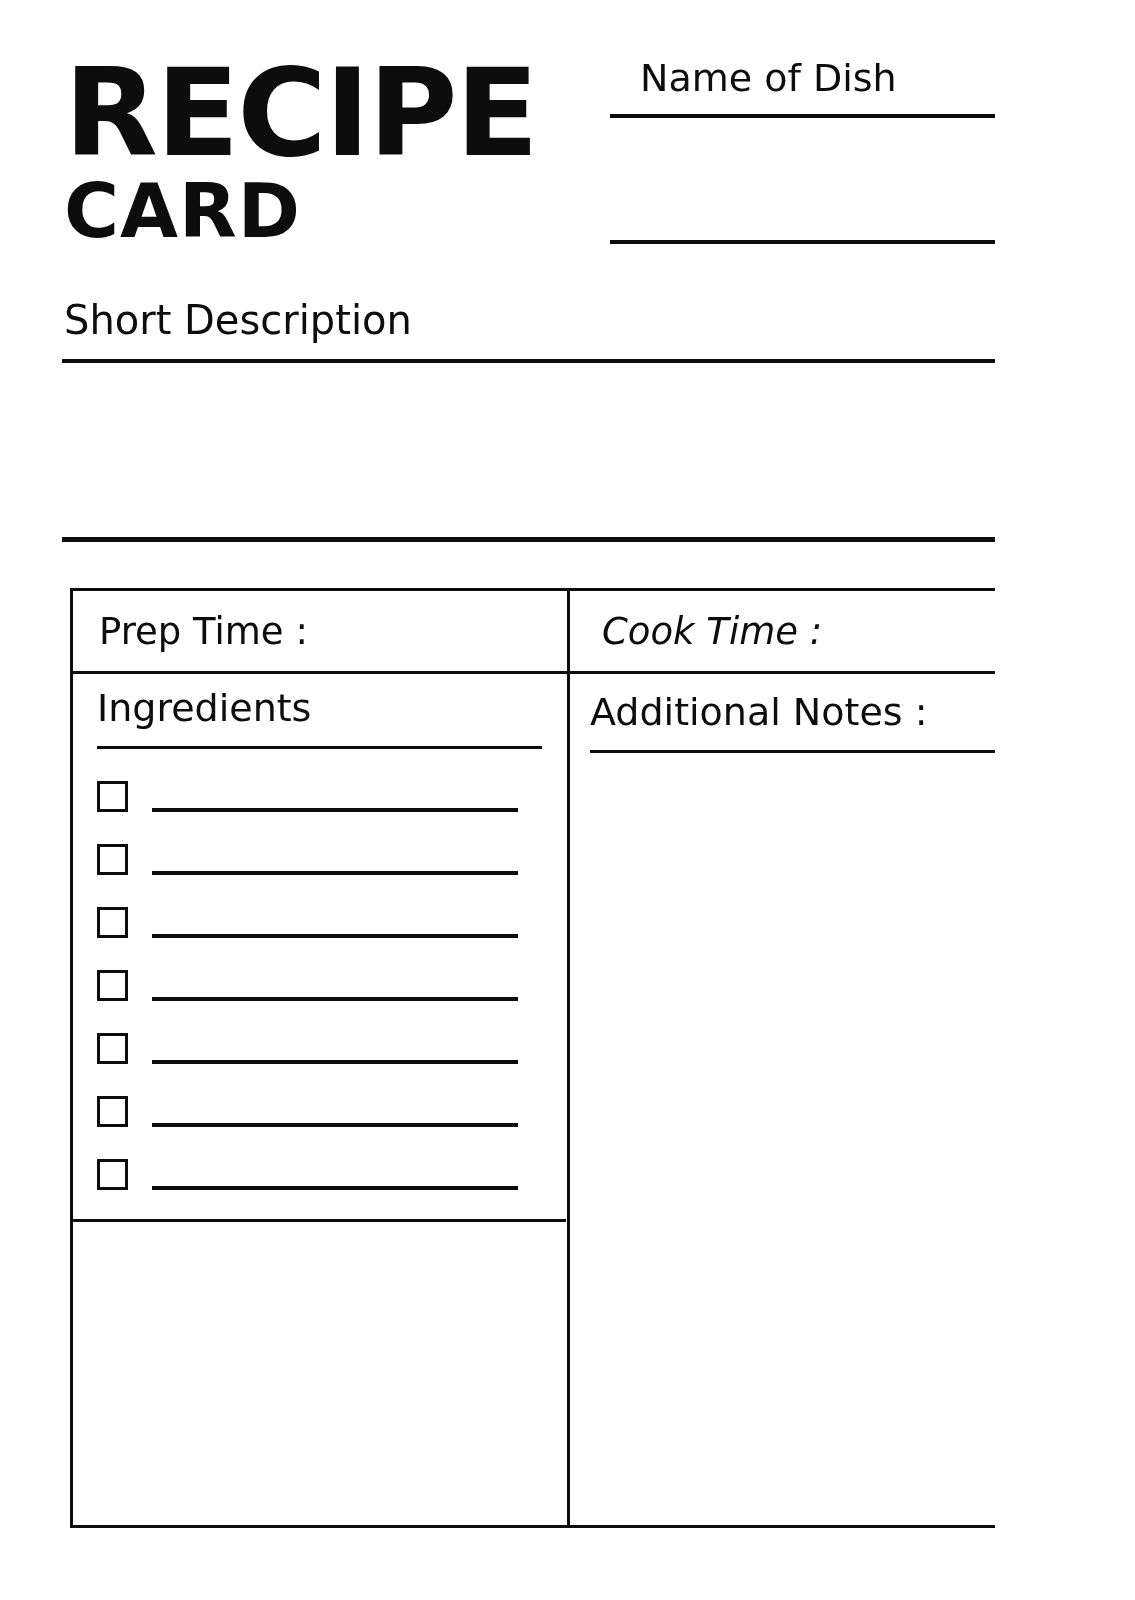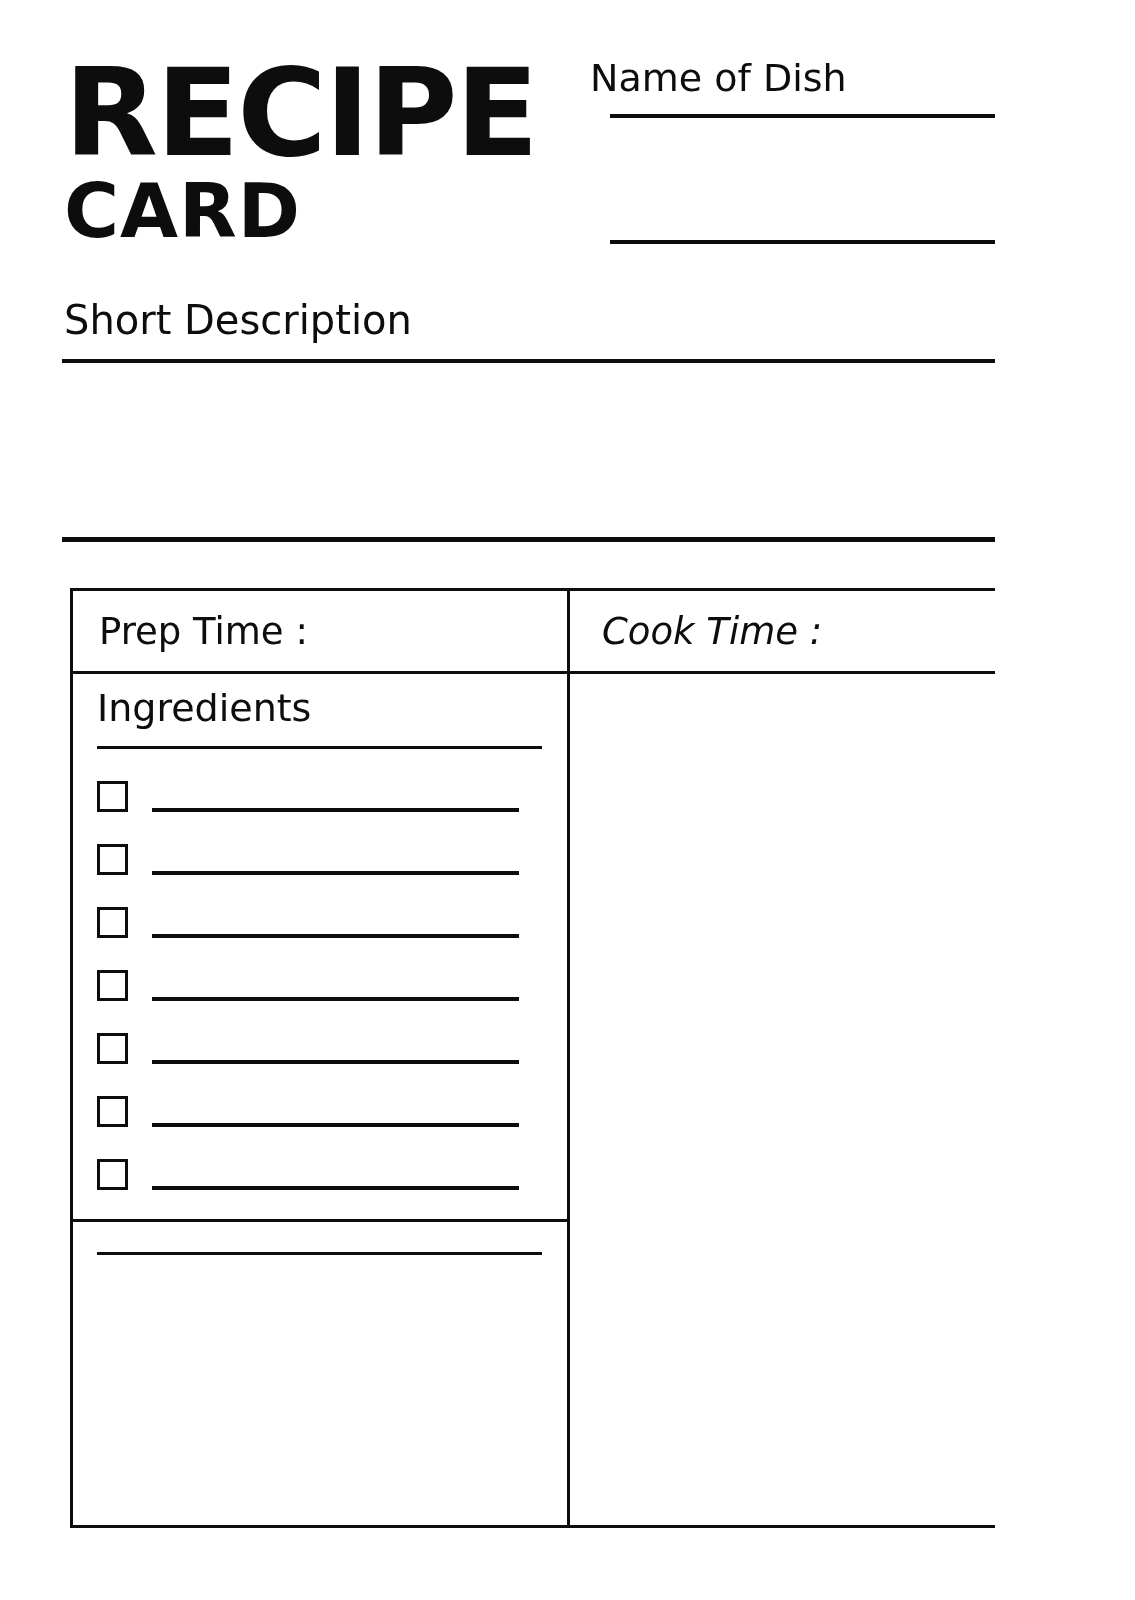--- a/index.html
+++ b/index.html
@@ -36,21 +36,21 @@
     line-height:1;
     font-weight:800;
     letter-spacing:1px;
   }
   .rule{
     position:absolute;
     background:var(--ink);
   }
   .dish-label{
     position:absolute;
-    left:590px;
+    left:640px;
     top:56px;
     font-size:38px;
     line-height:1.2;
   }
   .dish-rule-1{left:610px;top:114px;width:457px;height:4px;}
   .dish-rule-2{left:610px;top:240px;width:457px;height:4px;}
   .desc-label{
     position:absolute;
     left:64px;
     top:296px;
@@ -77,21 +77,20 @@
     display:flex;
     align-items:center;
     font-size:37px;
     border-bottom:3px solid var(--ink);
   }
   .prep{border-right:3px solid var(--ink);padding-left:26px;}
   .cook{padding-left:32px;font-style:italic;}
   .left-main{
     border-right:3px solid var(--ink);
     display:flex;
-    flex-direction:column;
   }
   .ingredients{
     height:548px;
     border-bottom:3px solid var(--ink);
     padding:12px 24px 0 24px;
   }
   .sec-label{
     font-size:38px;
     line-height:1.2;
   }
@@ -203,20 +202,21 @@
             </div>
 
             <div class="check-row">
               <span class="checkbox"></span>
               <span class="check-line"></span>
             </div>
           </div>
       </div>
 
       <div class="notes">
+        <div class="sec-label">Additional Notes :</div>
         <div class="sec-rule notes-rule"></div>
         <div class="notes-space"></div>
       </div>
 
     </div>
 
 
   </div>
 </div>
 

